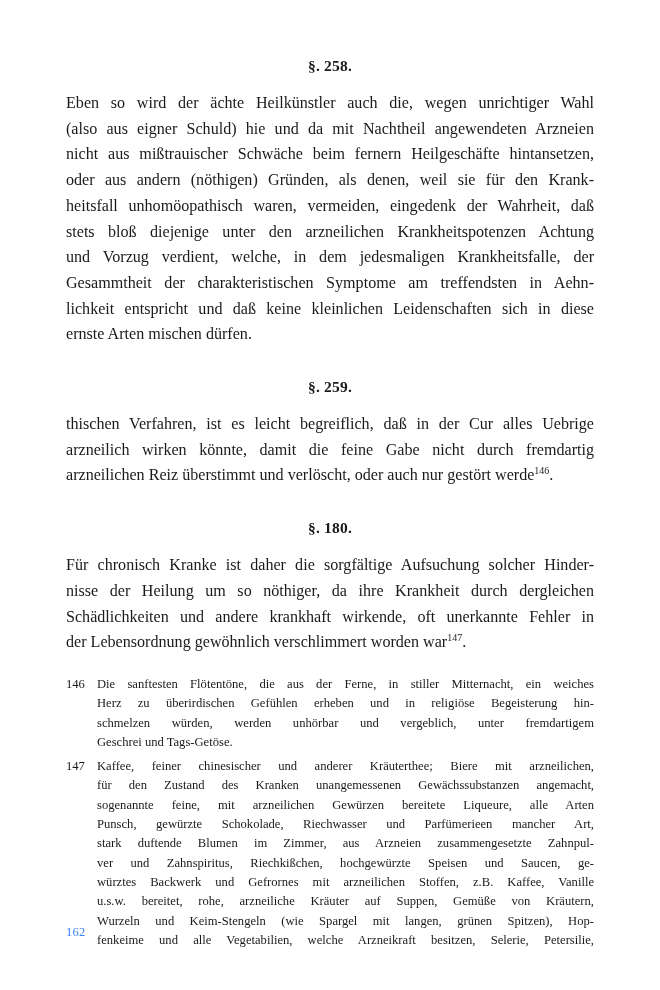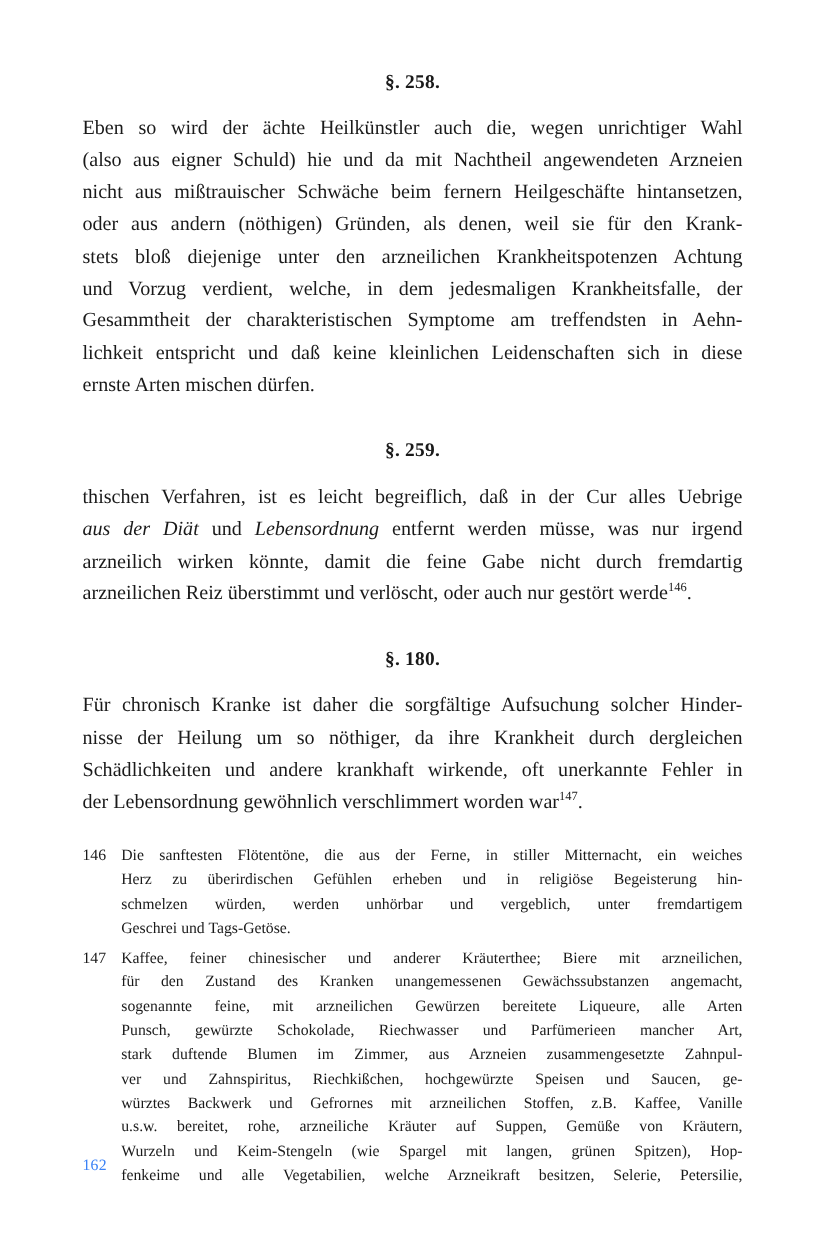--- a/index.html
+++ b/index.html
@@ -112,31 +112,31 @@
 
 <div class="page">
   <div class="content">
 
     <div class="sec-head sec-258">§. 258.</div>
     <div class="body-par">
         <span class="ln">Eben so wird der ächte Heilkünstler auch die, wegen unrichtiger Wahl</span>
         <span class="ln">(also aus eigner Schuld) hie und da mit Nachtheil angewendeten Arzneien</span>
         <span class="ln">nicht aus mißtrauischer Schwäche beim fernern Heilgeschäfte hintansetzen,</span>
         <span class="ln">oder aus andern (nöthigen) Gründen, als denen, weil sie für den Krank-</span>
+        <span class="ln">heitsfall unhomöopathisch waren, vermeiden, eingedenk der Wahrheit, daß</span>
         <span class="ln">stets bloß diejenige unter den arzneilichen Krankheitspotenzen Achtung</span>
         <span class="ln">und Vorzug verdient, welche, in dem jedesmaligen Krankheitsfalle, der</span>
         <span class="ln">Gesammtheit der charakteristischen Symptome am treffendsten in Aehn-</span>
         <span class="ln">lichkeit entspricht und daß keine kleinlichen Leidenschaften sich in diese</span>
         <span class="ln last">ernste Arten mischen dürfen.</span>
       </div>
 
     <div class="sec-head sec-259">§. 259.</div>
     <div class="body-par">
         <span class="ln">thischen Verfahren, ist es leicht begreiflich, daß in der Cur alles Uebrige</span>
-        <span class="ln"><span class="italic">aus der Diät</span> und <span class="italic">Lebensordnung</span> entfernt werden müsse, was nur irgend</span>
         <span class="ln">arzneilich wirken könnte, damit die feine Gabe nicht durch fremdartig</span>
         <span class="ln last">arzneilichen Reiz überstimmt und verlöscht, oder auch nur gestört werde<sup>146</sup>.</span>
       </div>
 
     <div class="sec-head sec-260">§. 180.</div>
     <div class="body-par">
         <span class="ln">Für chronisch Kranke ist daher die sorgfältige Aufsuchung solcher Hinder-</span>
         <span class="ln">nisse der Heilung um so nöthiger, da ihre Krankheit durch dergleichen</span>
         <span class="ln">Schädlichkeiten und andere krankhaft wirkende, oft unerkannte Fehler in</span>
         <span class="ln last">der Lebensordnung gewöhnlich verschlimmert worden war<sup>147</sup>.</span>

